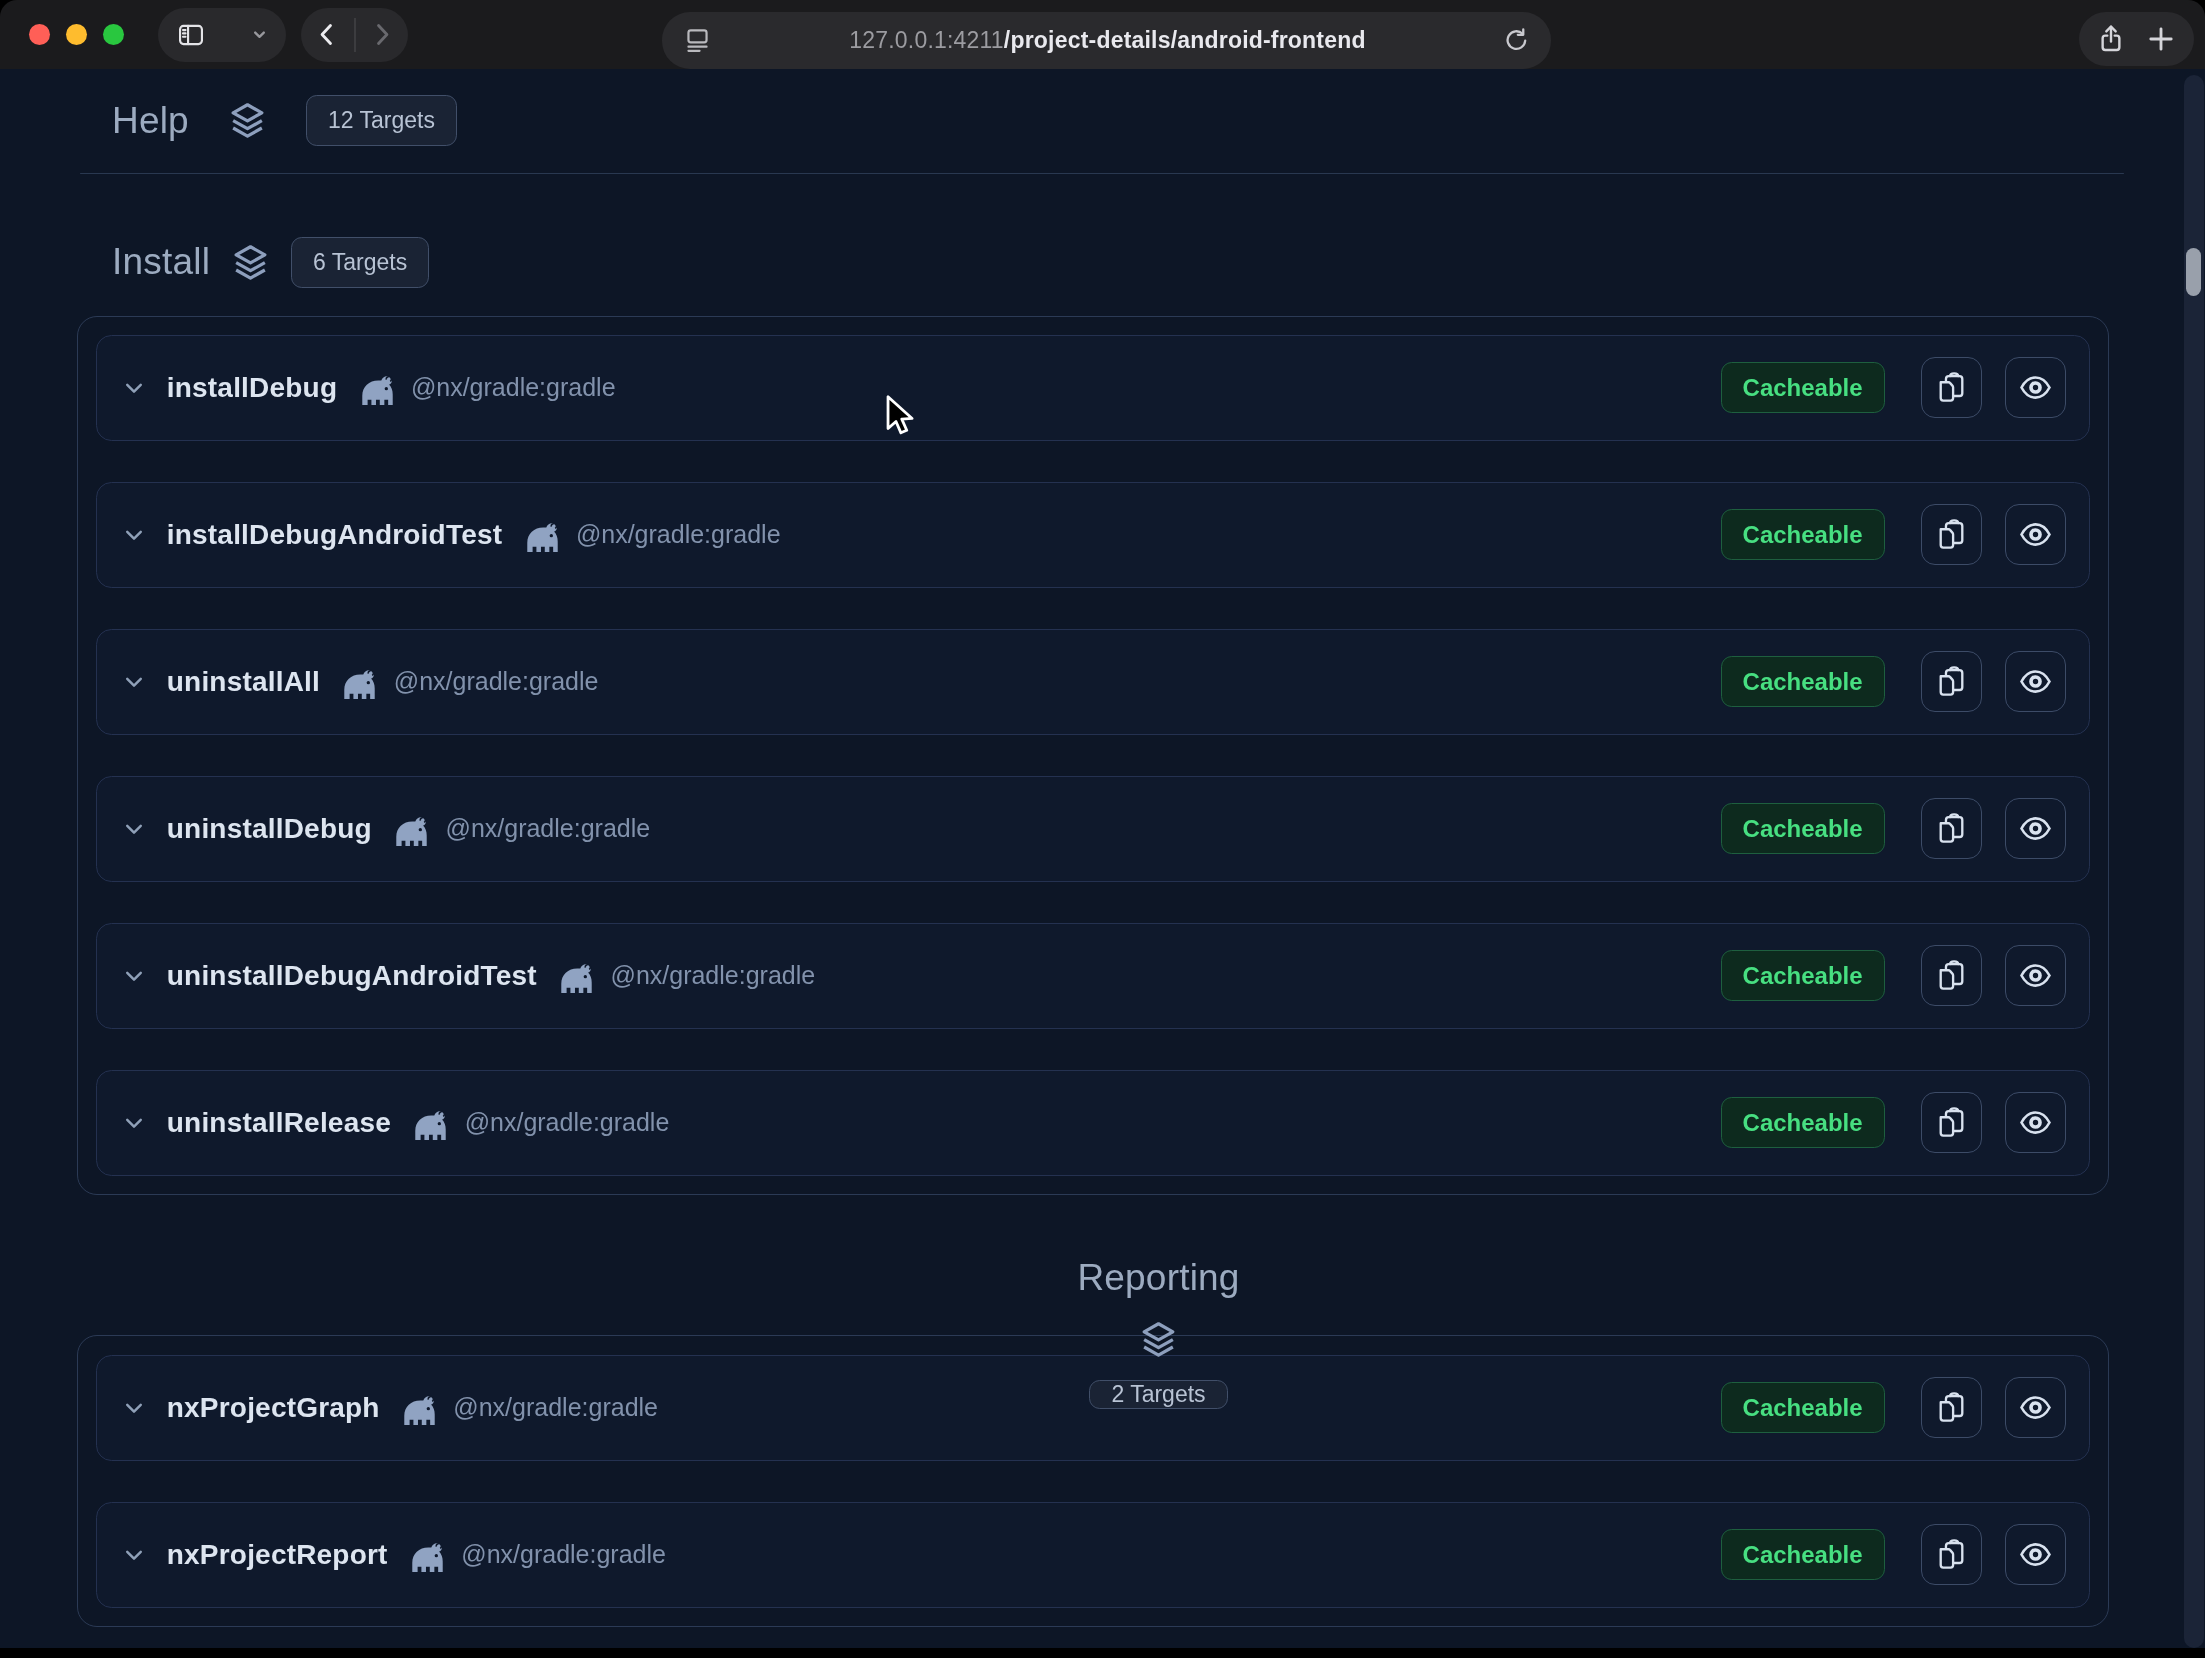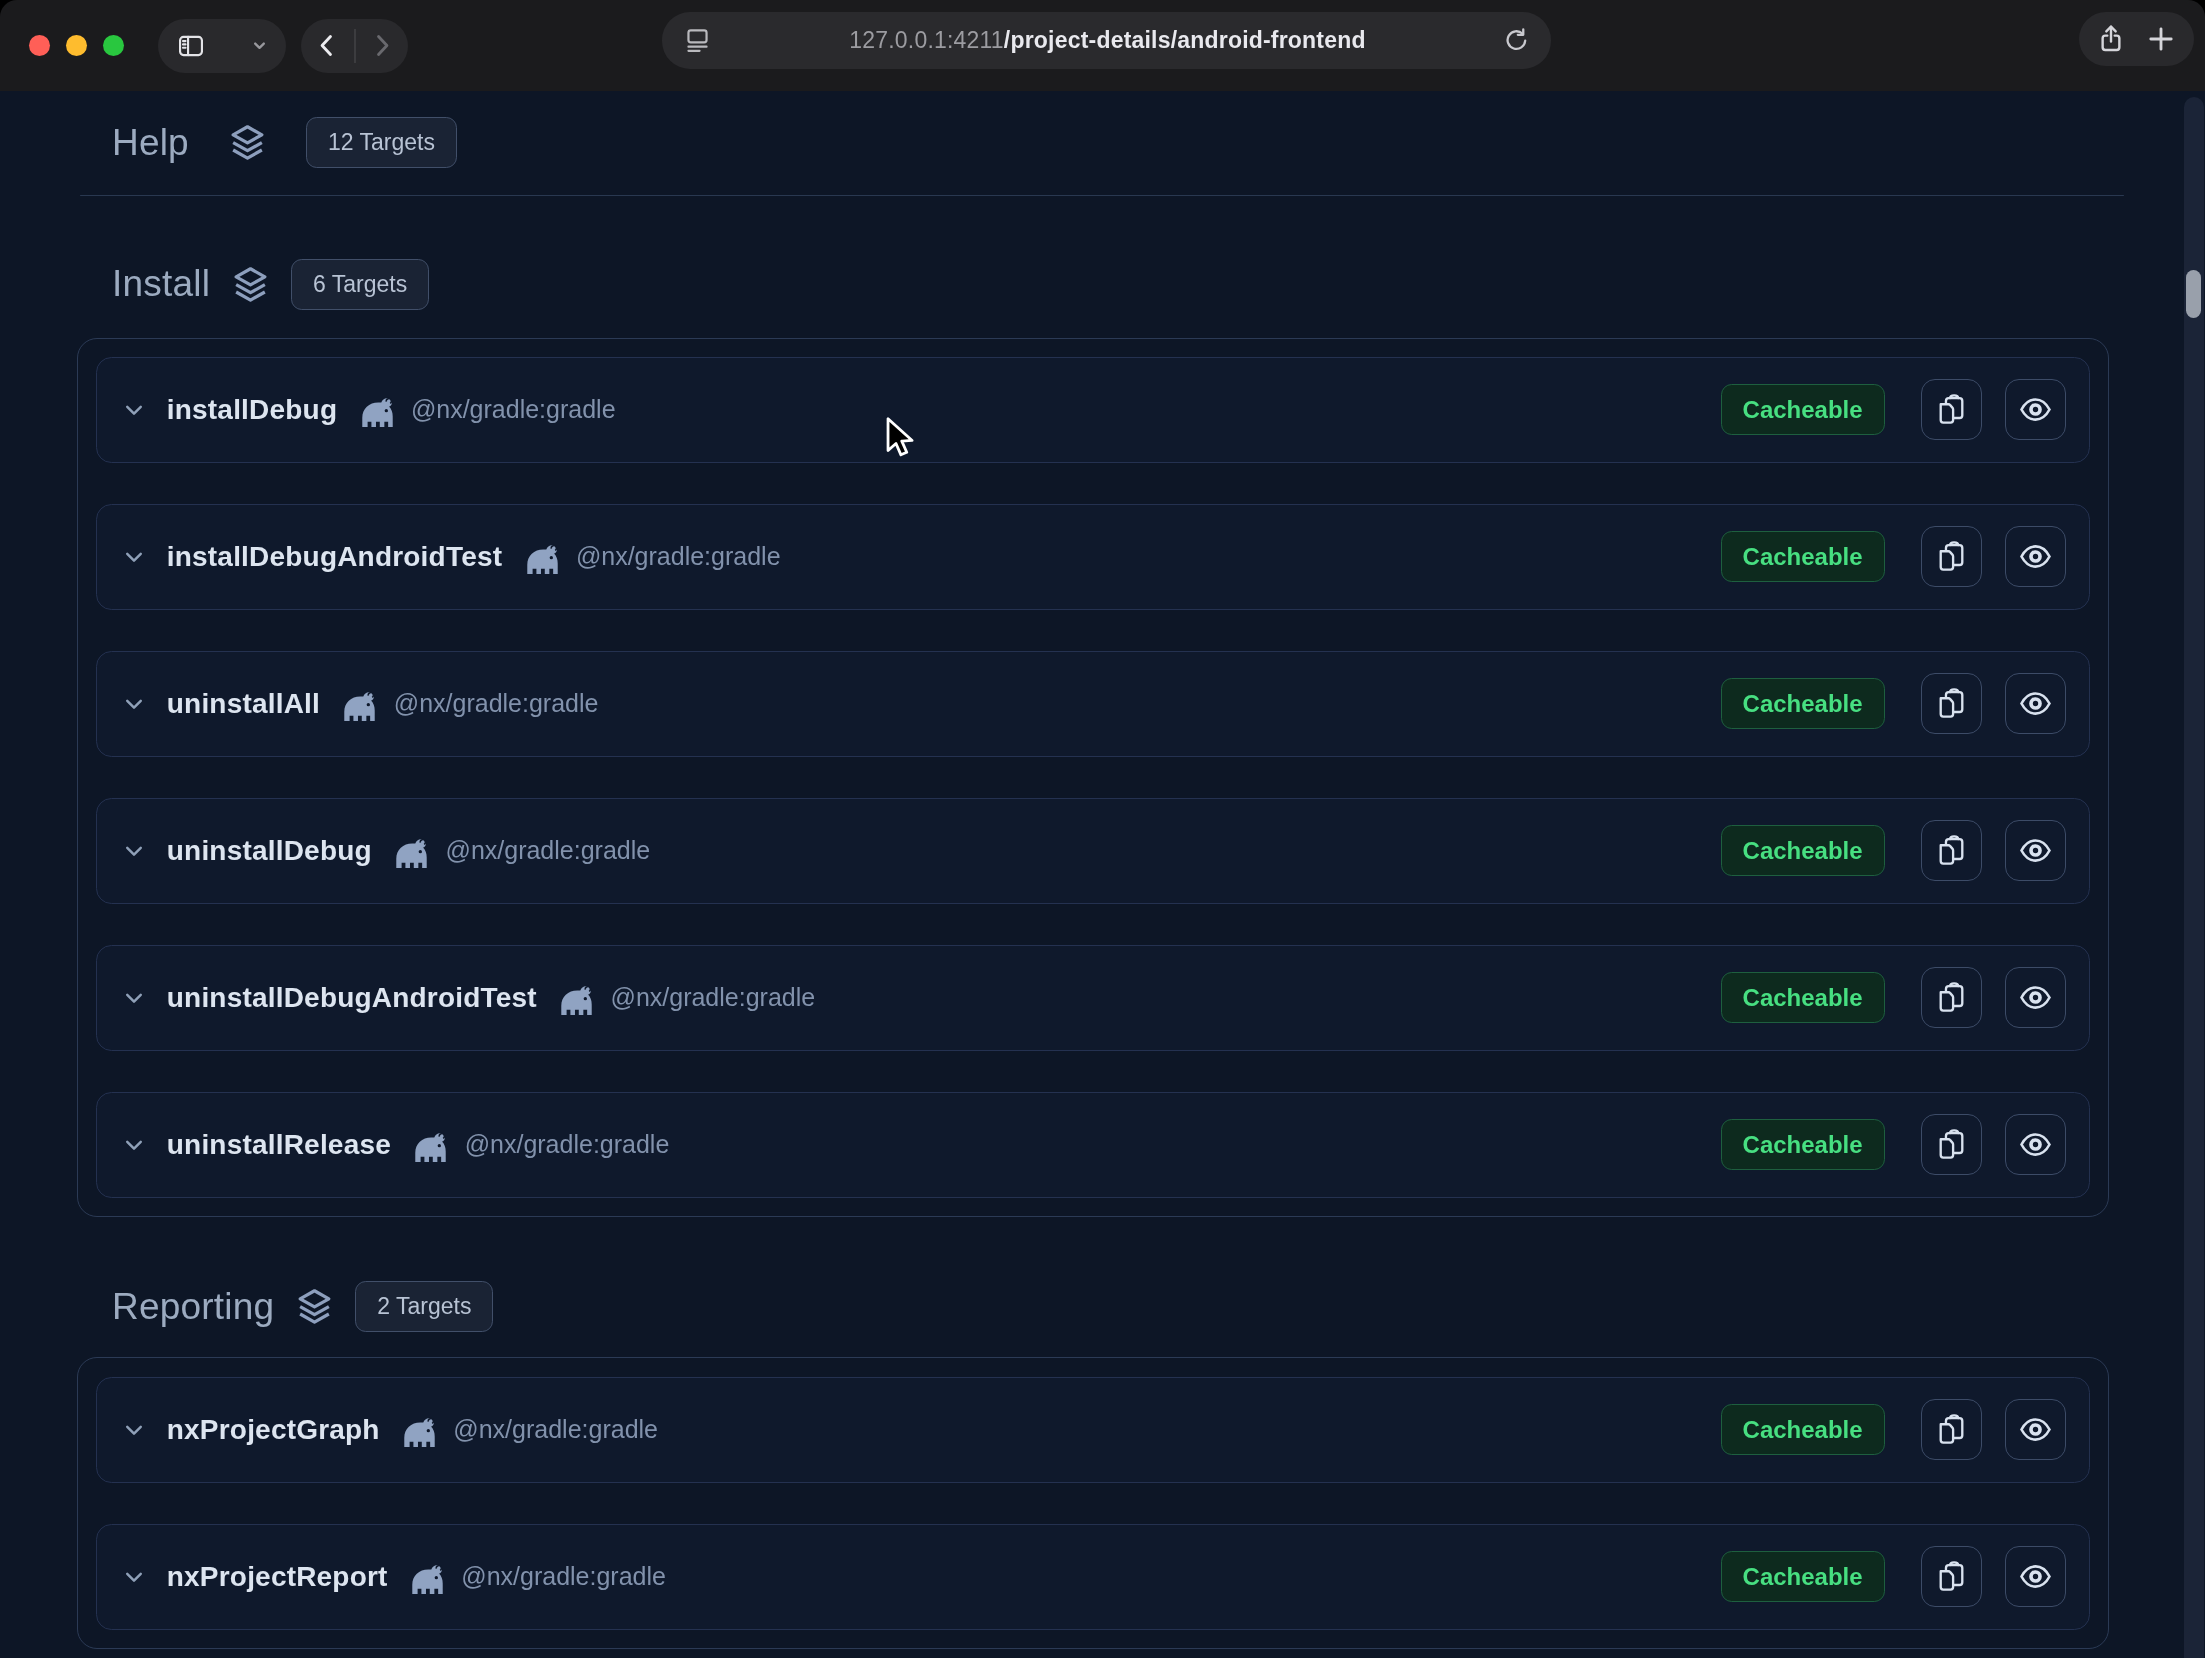--- a/index.html
+++ b/index.html
@@ -4,21 +4,21 @@
 <style>
   html,body{margin:0;padding:0;}
   body{
     width:2205px;height:1659px;background:#000;overflow:hidden;
     font-family:"Liberation Sans","DejaVu Sans",sans-serif;
     -webkit-font-smoothing:antialiased;
   }
   .window{width:2205px;height:1659px;border-radius:17px 17px 0 0;overflow:hidden;position:relative;}
 
   
-  .chrome{height:91px;background:#1b1b1d;position:relative;display:flex;align-items:center;}
+  .chrome{height:69px;background:#1b1b1d;position:relative;display:flex;align-items:center;}
   .lights{display:flex;gap:16px;margin-left:29px;}
   .light{width:21px;height:21px;border-radius:50%;}
   .light.red{background:#ff5f57;}
   .light.yellow{background:#febc2e;}
   .light.green{background:#29c73f;}
   .pill{height:54px;border-radius:27px;background:#29292c;display:flex;align-items:center;}
   .pill-sidebar{margin-left:34px;width:128px;justify-content:space-between;padding:0 15.4px 0 17px;box-sizing:border-box;}
   .pill-nav{margin-left:15.4px;width:107px;justify-content:center;gap:0;position:relative;}
   .nav-divider{width:1.5px;height:34px;background:#3c3c3f;margin:0 10.7px;}
   .urlfield{
@@ -39,21 +39,21 @@
   .section-head{display:flex;align-items:center;gap:20px;margin-left:112px;height:55px;}
   .section-title{font-size:37px;color:#9cabc0;letter-spacing:0.2px;}
   .layers{color:#8d9fbd;}
   .count-badge{
     height:49px;border:1.5px solid #414f69;border-radius:10.7px;background:#1a2334;
     display:flex;align-items:center;padding:0 21px;font-size:23px;color:#b8c3d4;white-space:nowrap;
   }
   .head-help{padding-top:24px;height:55px;gap:38px;}
   .divider{margin:24.6px 0 0 80px;width:2044px;border-top:1.5px solid #293850;border-radius:1.5px;}
   .head-install{margin-top:61px;}
-  .head-reporting{margin-top:62px;}
+  .head-reporting{margin-top:62px;flex-direction:column;}
 
   .group-card{
     margin-left:77px;width:2032px;box-sizing:border-box;
     border:1.5px solid #2b3a55;border-radius:20px;padding:18.4px;
   }
   .card-install{margin-top:26px;border-radius:20px;}
   .card-reporting{margin-top:23px;}
 
   .row{
     height:106px;box-sizing:border-box;border:1.5px solid #243150;border-radius:15.4px;

